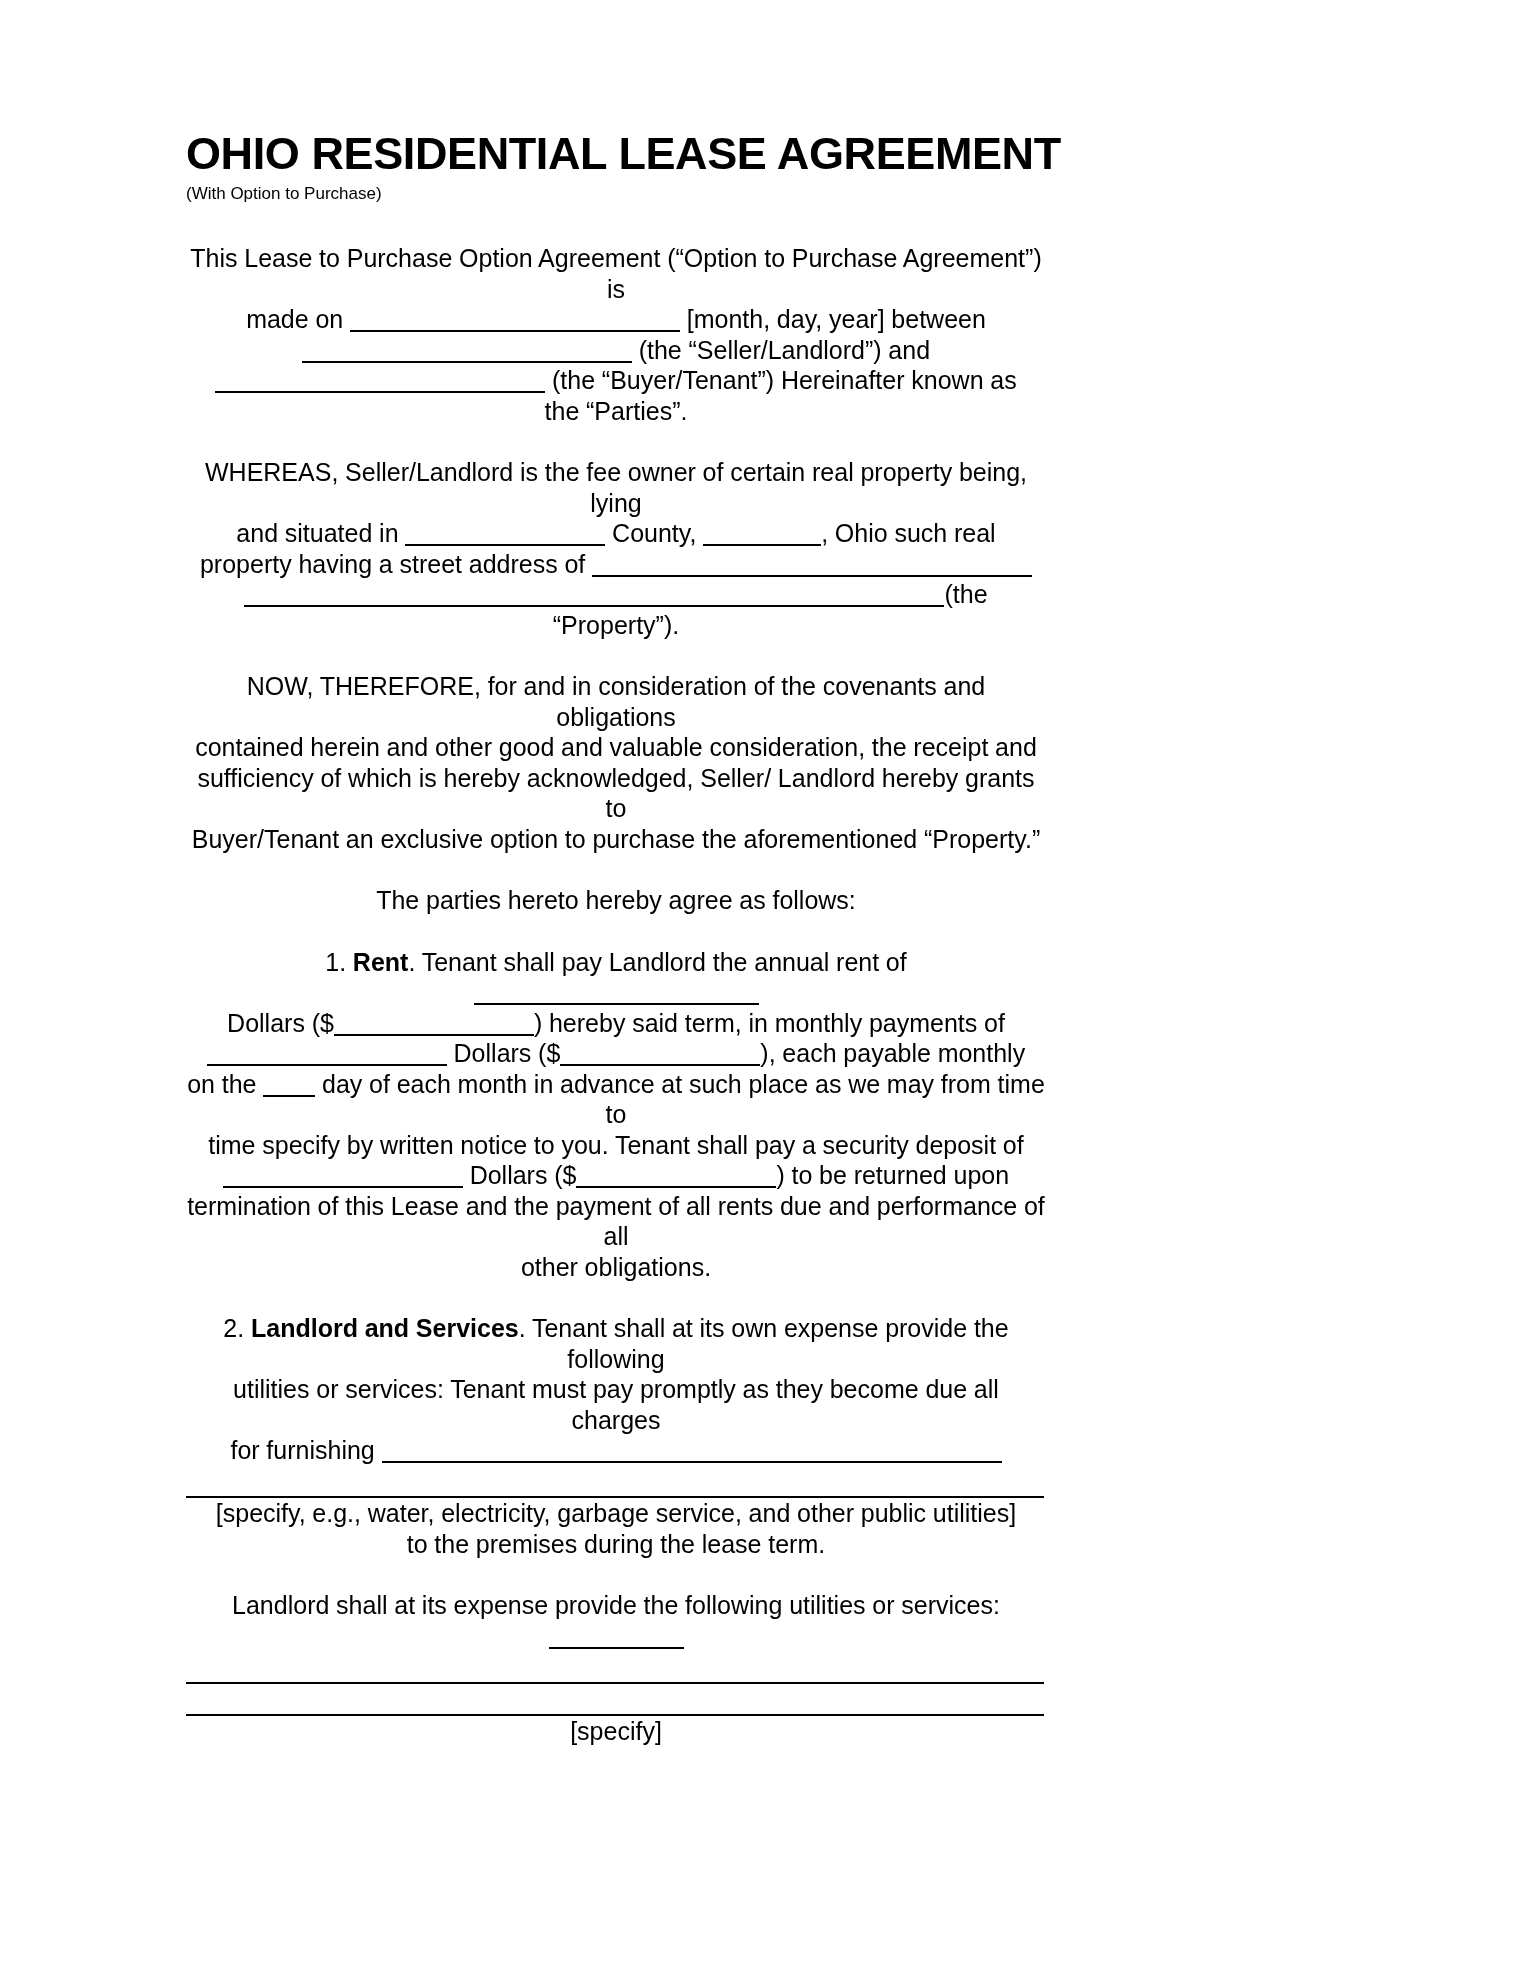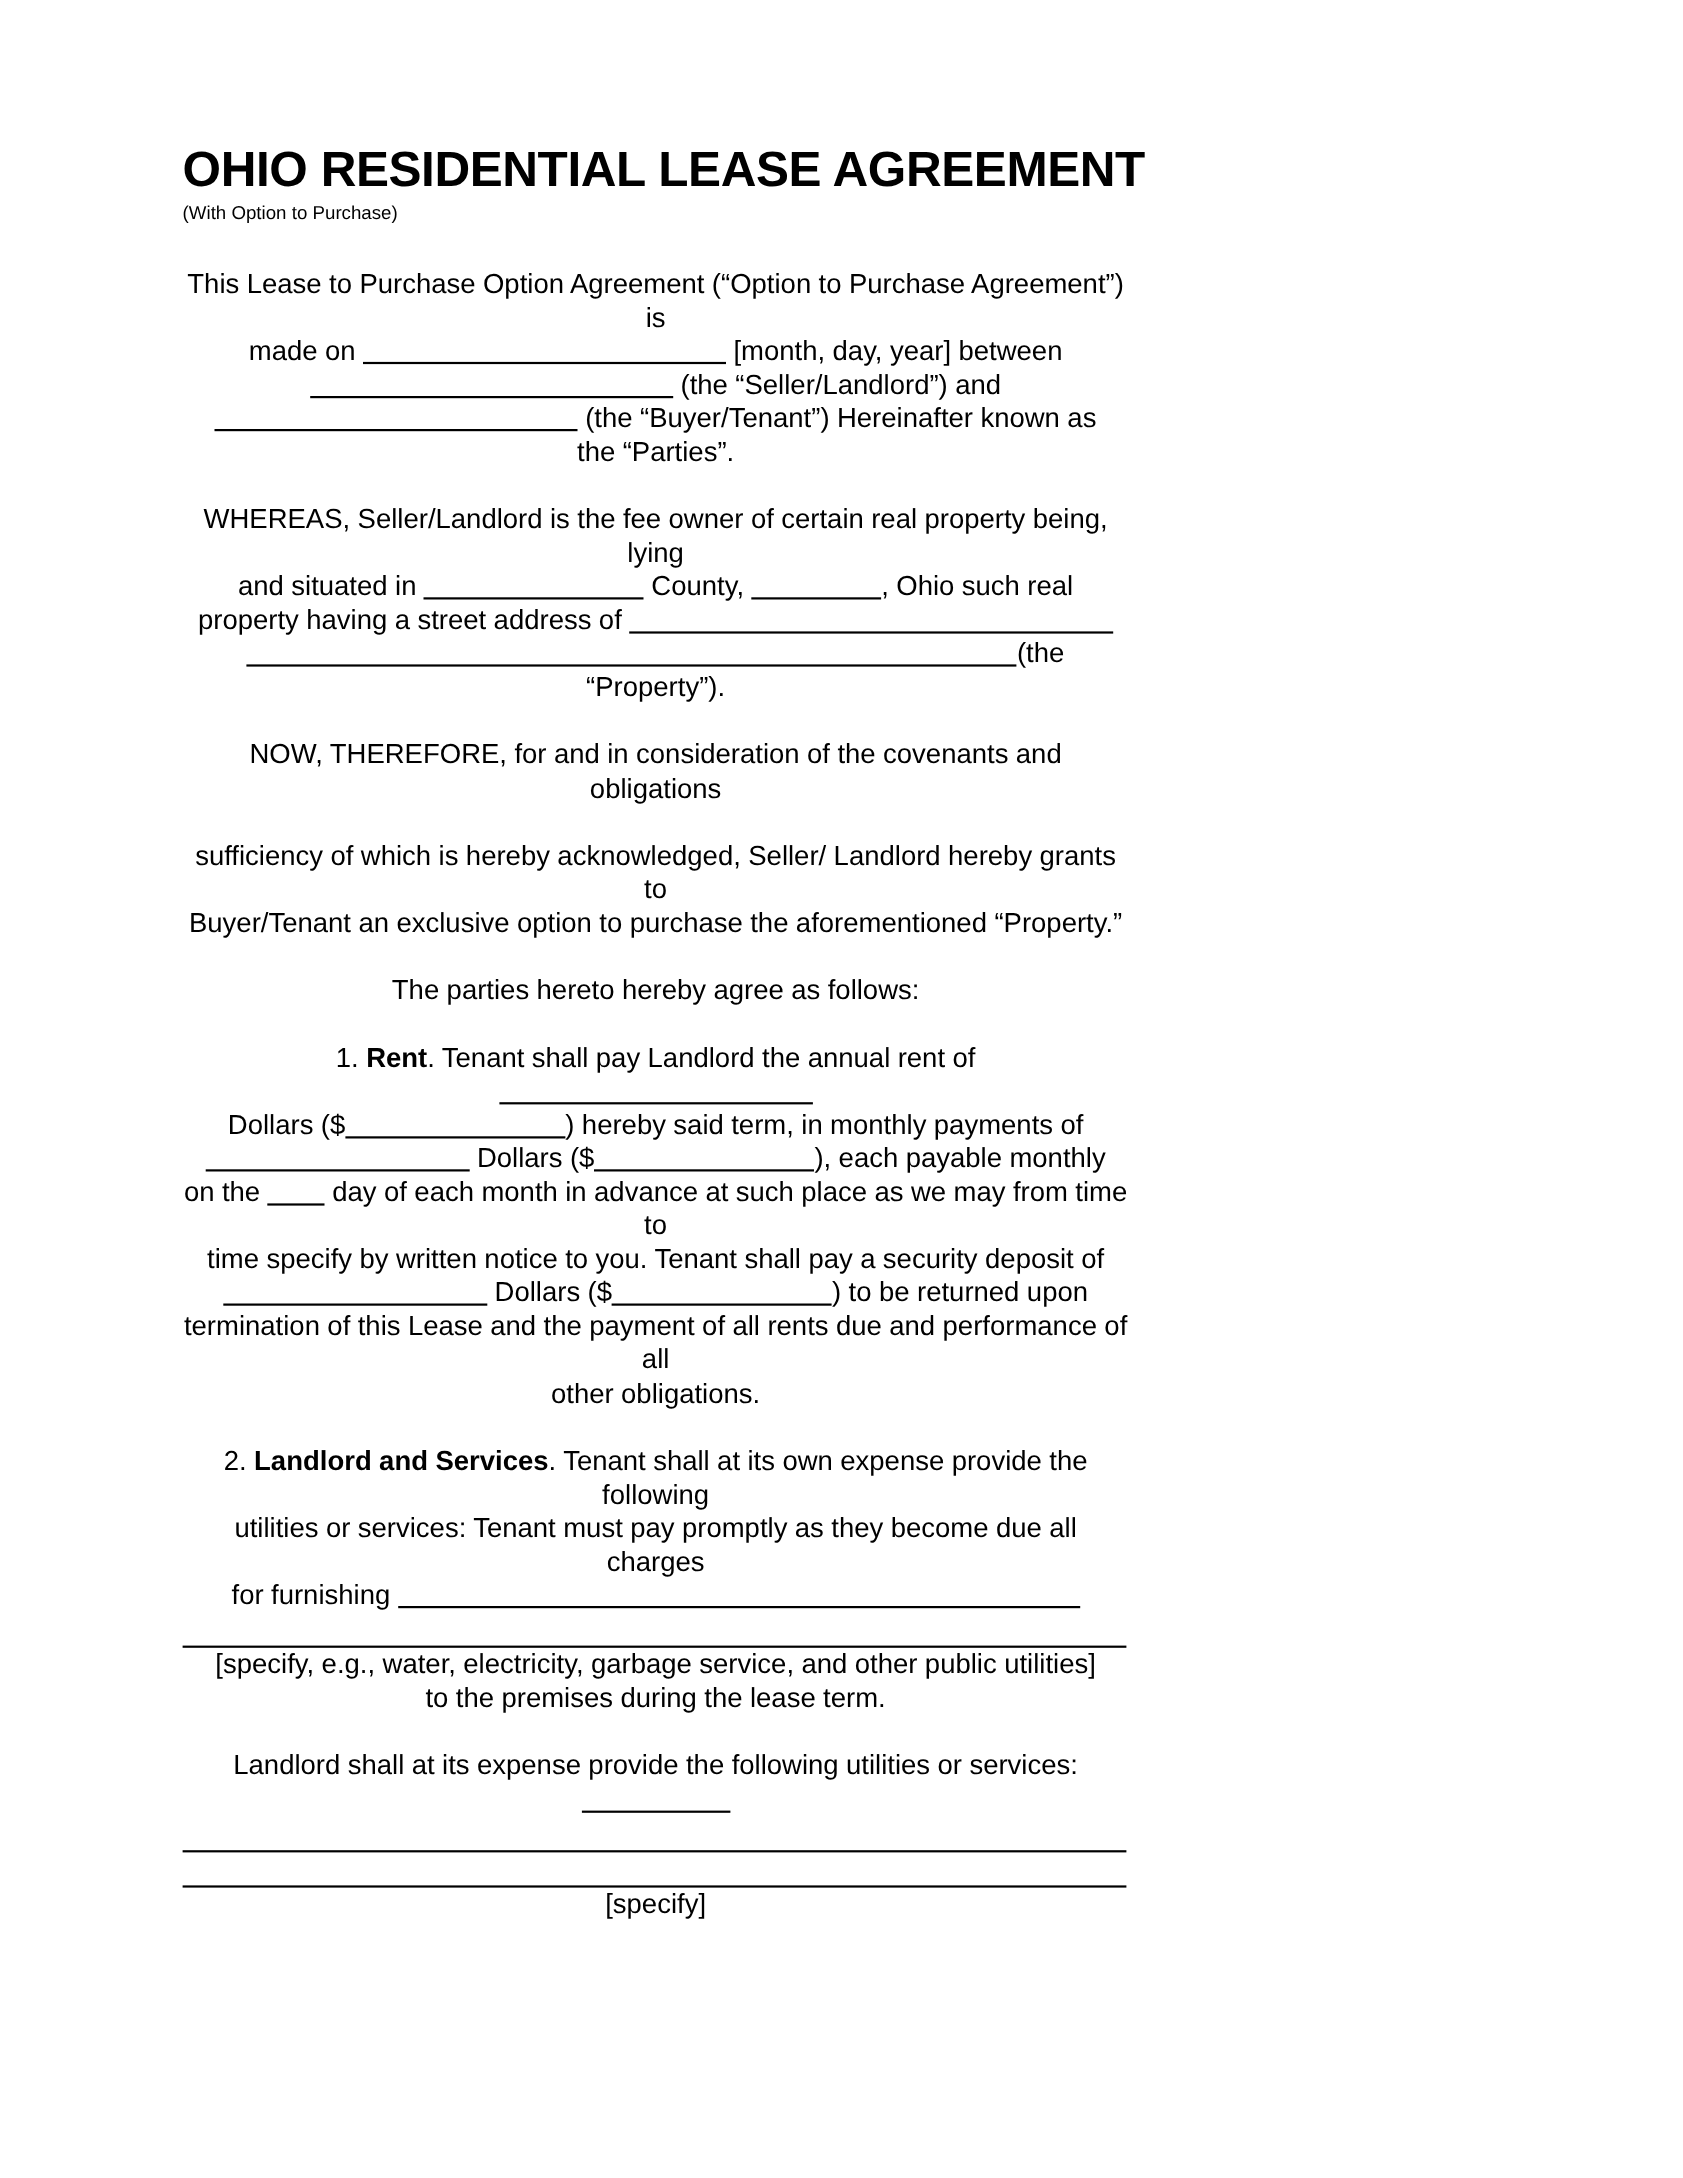--- a/index.html
+++ b/index.html
@@ -12,21 +12,21 @@
     width: 1530px;
     height: 1980px;
     background: #ffffff;
     margin: 0 auto;
     overflow: hidden;
     font-family: "Liberation Sans", sans-serif;
     color: #000000;
   }
   .content {
     position: absolute;
-    left: 166px;
+    left: 186px;
     top: 130px;
     width: 860px;
   }
 
   
   .doc-title {
     text-align: center;
     font-size: 45px;
     font-weight: bold;
     letter-spacing: -0.4px;
@@ -106,21 +106,21 @@
       <span>County,</span>
       <span class="blank w-xs"></span><span>, Ohio such real</span><br>
       <span>property having a street address of</span>
       <span class="blank w-addr"></span><br>
       <span class="blank w-wide"></span><span>(the “Property”).</span>
     </p>
 
 
     <p class="para">
       <span>NOW, THEREFORE, for and in consideration of the covenants and obligations</span><br>
-      <br>
+      <span>contained herein and other good and valuable consideration, the receipt and</span><br>
       <span>sufficiency of which is hereby acknowledged, Seller/ Landlord hereby grants to</span><br>
       <span>Buyer/Tenant an exclusive option to purchase the aforementioned “Property.”</span>
     </p>
 
     <p class="para">
       <span>The parties hereto hereby agree as follows:</span>
     </p>
 
     <p class="para">
       <span>1.</span>

